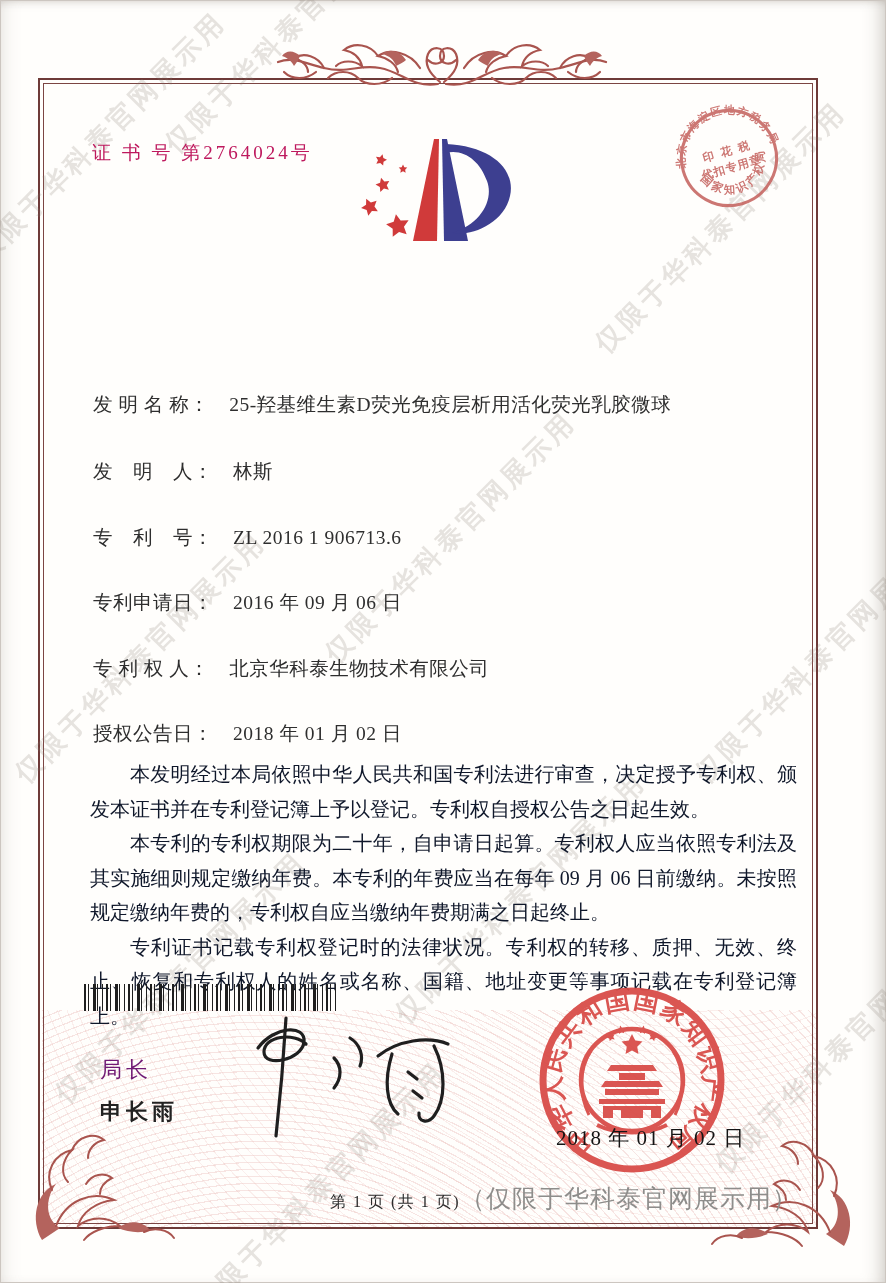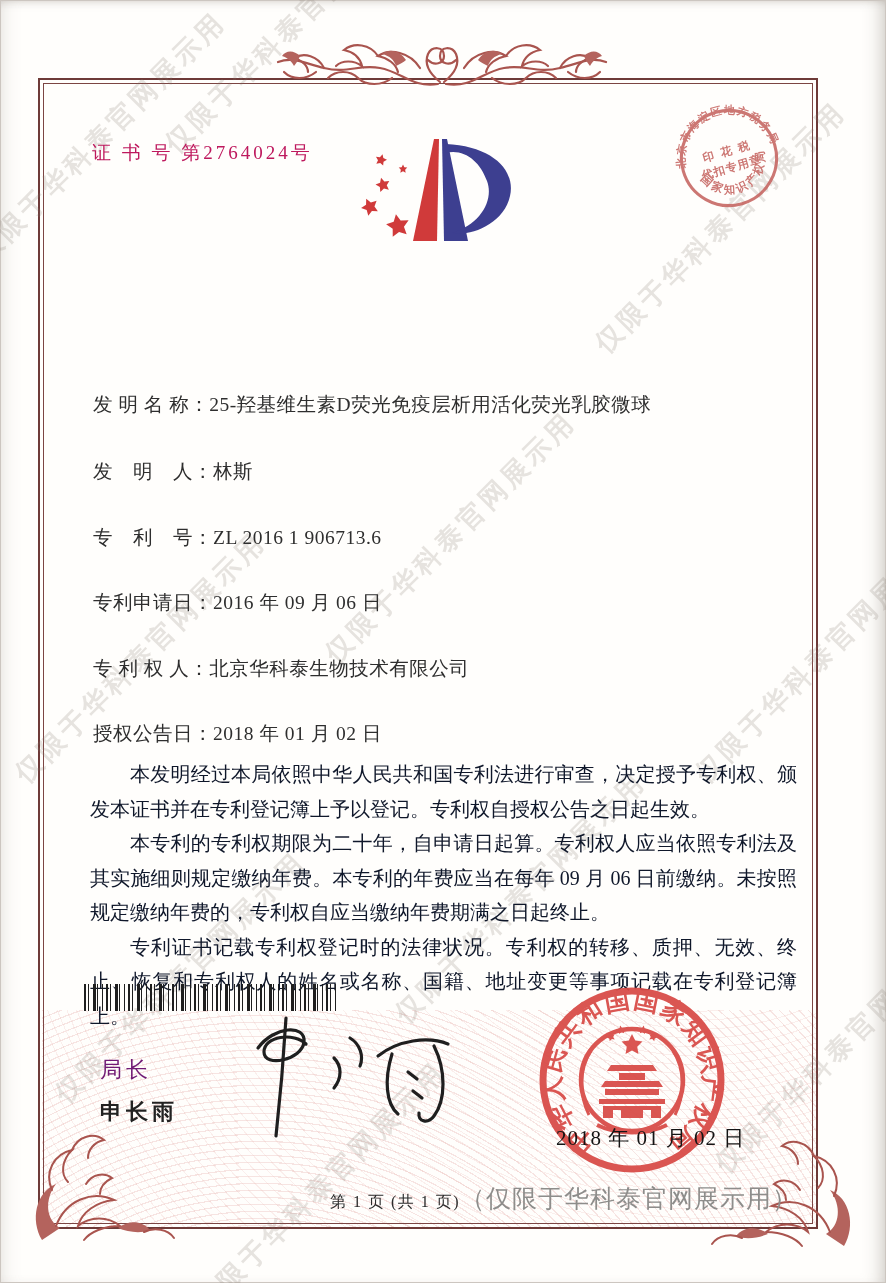--- a/index.html
+++ b/index.html
@@ -24,21 +24,21 @@
       font-family:"Liberation Sans",sans-serif;color:rgba(128,118,110,.20);
       transform:rotate(-45deg);transform-origin:left center;z-index:1;}
   
   .cert-number{position:absolute;left:92px;top:140px;font-size:19px;letter-spacing:3px;color:#be185d;z-index:3;}
   .logo{position:absolute;left:342px;top:136px;width:190px;height:118px;z-index:3;}
   .title{position:absolute;left:232px;top:261px;font-size:44px;font-weight:600;letter-spacing:23px;
          white-space:nowrap;color:#3b3b3b;z-index:3;}
   
   .frow{position:absolute;left:93px;font-size:19.5px;letter-spacing:.5px;color:#2e2e2e;white-space:nowrap;z-index:3;}
   .f0{top:391px}.f1{top:458px}.f2{top:524px}.f3{top:589px}.f4{top:655px}.f5{top:720px}
-  .frow .lbl{margin-right:0;}
+  .frow .lbl{margin-right:20px;}
   
   .body-text{position:absolute;left:90px;top:757px;width:707px;font-size:20px;line-height:34.5px;
              text-align:justify;color:#0f172a;z-index:3;}
   .body-text p{margin:0;text-indent:2em;}
   
   .barcode{position:absolute;left:84px;top:984px;width:252px;height:27px;z-index:3;
      background:repeating-linear-gradient(90deg,#1f1f1f 0,#1f1f1f 2px,rgba(0,0,0,0) 2px,rgba(0,0,0,0) 4px,
        #1f1f1f 4px,#1f1f1f 5px,rgba(0,0,0,0) 5px,rgba(0,0,0,0) 9px,#1f1f1f 9px,#1f1f1f 12px,
        rgba(0,0,0,0) 12px,rgba(0,0,0,0) 13px,#1f1f1f 13px,#1f1f1f 14px,rgba(0,0,0,0) 14px,rgba(0,0,0,0) 18px,
        #1f1f1f 18px,#1f1f1f 19px,rgba(0,0,0,0) 19px,rgba(0,0,0,0) 22px);}

